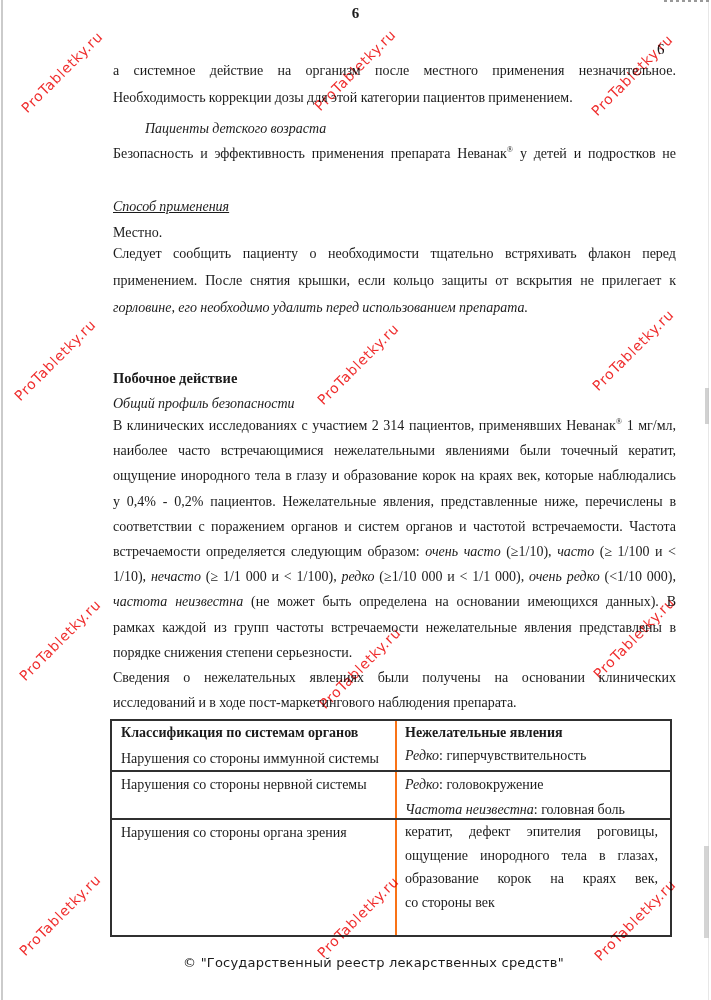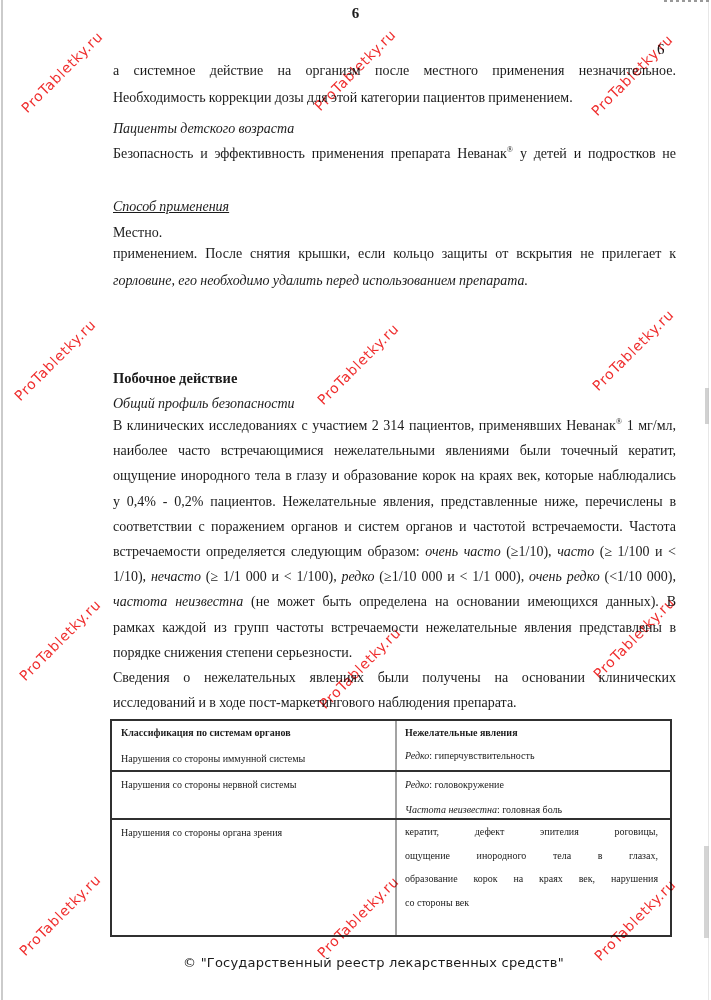--- a/index.html
+++ b/index.html
@@ -22,29 +22,29 @@
   }
   .para.italic { font-style:italic; }
   .para.bold { font-weight:bold; font-size:14.5px; }
   .para.italic-underline { font-style:italic; text-decoration:underline; }
   .line { text-align:justify; text-align-last:justify; overflow:hidden; }
   .line.last { text-align-last:left; }
   sup { font-size:60%; vertical-align:super; line-height:0; }
   
   .doc-table {
     position:absolute; left:110px; top:719px; width:562px;
-    border:2px solid #303030; box-sizing:border-box; font-size:10px; z-index:1;
+    border:2px solid #303030; box-sizing:border-box; font-size:14px; z-index:1;
     background:transparent;
   }
   .trow { display:flex; box-sizing:border-box; }
   .trow + .trow { border-top:2px solid #303030; }
   .thead { height:25px; font-weight:bold; }
   .tcell { box-sizing:border-box; overflow:hidden; }
   .tc1 { width:283px; padding:2px 6px 0 9px; line-height:20px; }
-  .tc2 { flex:1; border-left:2px solid #a3a3a3; padding:0 12px 0 8px; }
+  .tc2 { flex:1; border-left:2px solid #f97316; padding:0 12px 0 8px; }
   .thead .tc2 { padding-top:2px; line-height:20px; }
   .cline { text-align:justify; text-align-last:justify; overflow:hidden; }
   .cline.last { text-align-last:left; }
   .tc1-text { padding-top:1px; }
   
   .wm {
     position:absolute; transform:translate(-50%,-50%) rotate(-45deg);
     font-family:"DejaVu Sans", sans-serif; font-size:14px; letter-spacing:0.8px;
     white-space:nowrap; z-index:6; mix-blend-mode:multiply; opacity:0.92;
   }
@@ -69,33 +69,34 @@
 <div class="page">
 
   <div class="pagenum">6</div>
   <div class="pagenum-dup">6</div>
 
   <div id="flow">
       <div class="para" style="top: 57px; line-height: 27px;">
         <div class="line" style="height: 27px;">а системное действие на организм после местного применения незначительное.</div>
         <div class="line last" style="height: 27px;">Необходимость коррекции дозы для этой категории пациентов применением.</div>
       </div>
-      <div class="para italic" style="top: 115px; line-height: 27px;">
+      <div class="para italic" style="top: 115px; line-height: 27px; margin-left: 32px;">
         <div class="line last" style="height: 27px;">Пациенты детского возраста</div>
       </div>
       <div class="para" style="top: 140px; line-height: 27px;">
         <div class="line" style="height: 27px;"><span>Безопасность и эффективность применения препарата Неванак</span><sup>®</sup><span> у детей и подростков не</span></div>
       </div>
       <div class="para italic-underline" style="top: 193px; line-height: 27px;">
         <div class="line last" style="height: 27px;">Способ применения</div>
       </div>
       <div class="para" style="top: 219px; line-height: 27px;">
         <div class="line last" style="height: 27px;">Местно.</div>
       </div>
       <div class="para" style="top: 240px; line-height: 27px;">
+        <div class="line" style="height: 27px;">Следует сообщить пациенту о необходимости тщательно встряхивать флакон перед</div>
         <div class="line" style="height: 27px;">применением. После снятия крышки, если кольцо защиты от вскрытия не прилегает к</div>
         <div class="line last" style="height: 27px; font-style: italic;">горловине, его необходимо удалить перед использованием препарата.</div>
       </div>
       <div class="para bold" style="top: 365px; line-height: 27px;">
         <div class="line last" style="height: 27px;">Побочное действие</div>
       </div>
       <div class="para italic" style="top: 390px; line-height: 27px;">
         <div class="line last" style="height: 27px;">Общий профиль безопасности</div>
       </div>
       <div class="para" style="top: 413px; line-height: 25.2px;">

